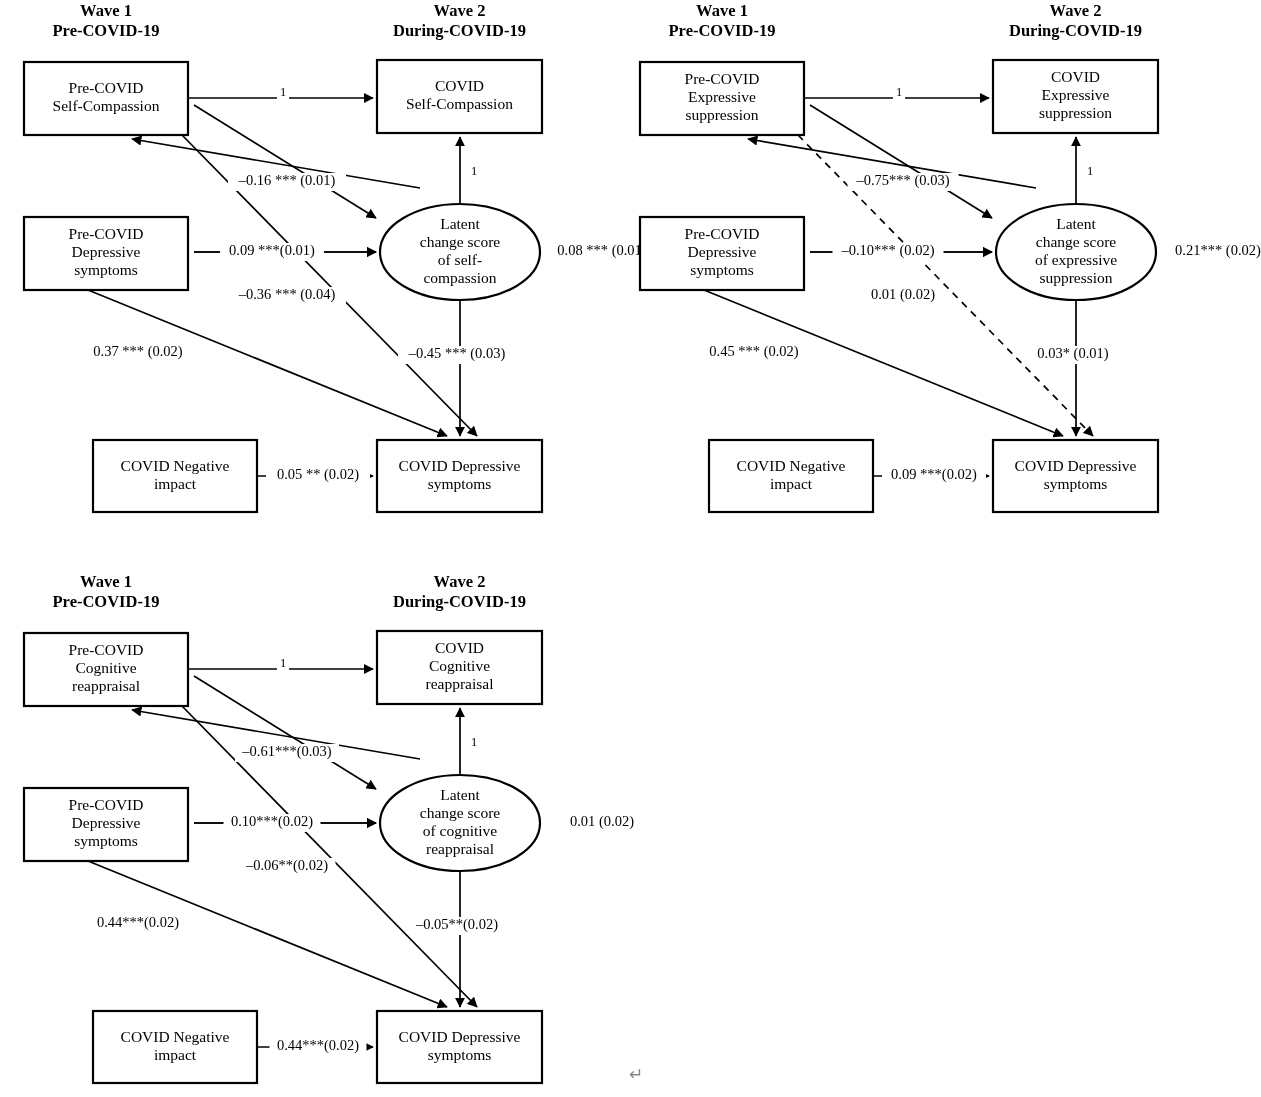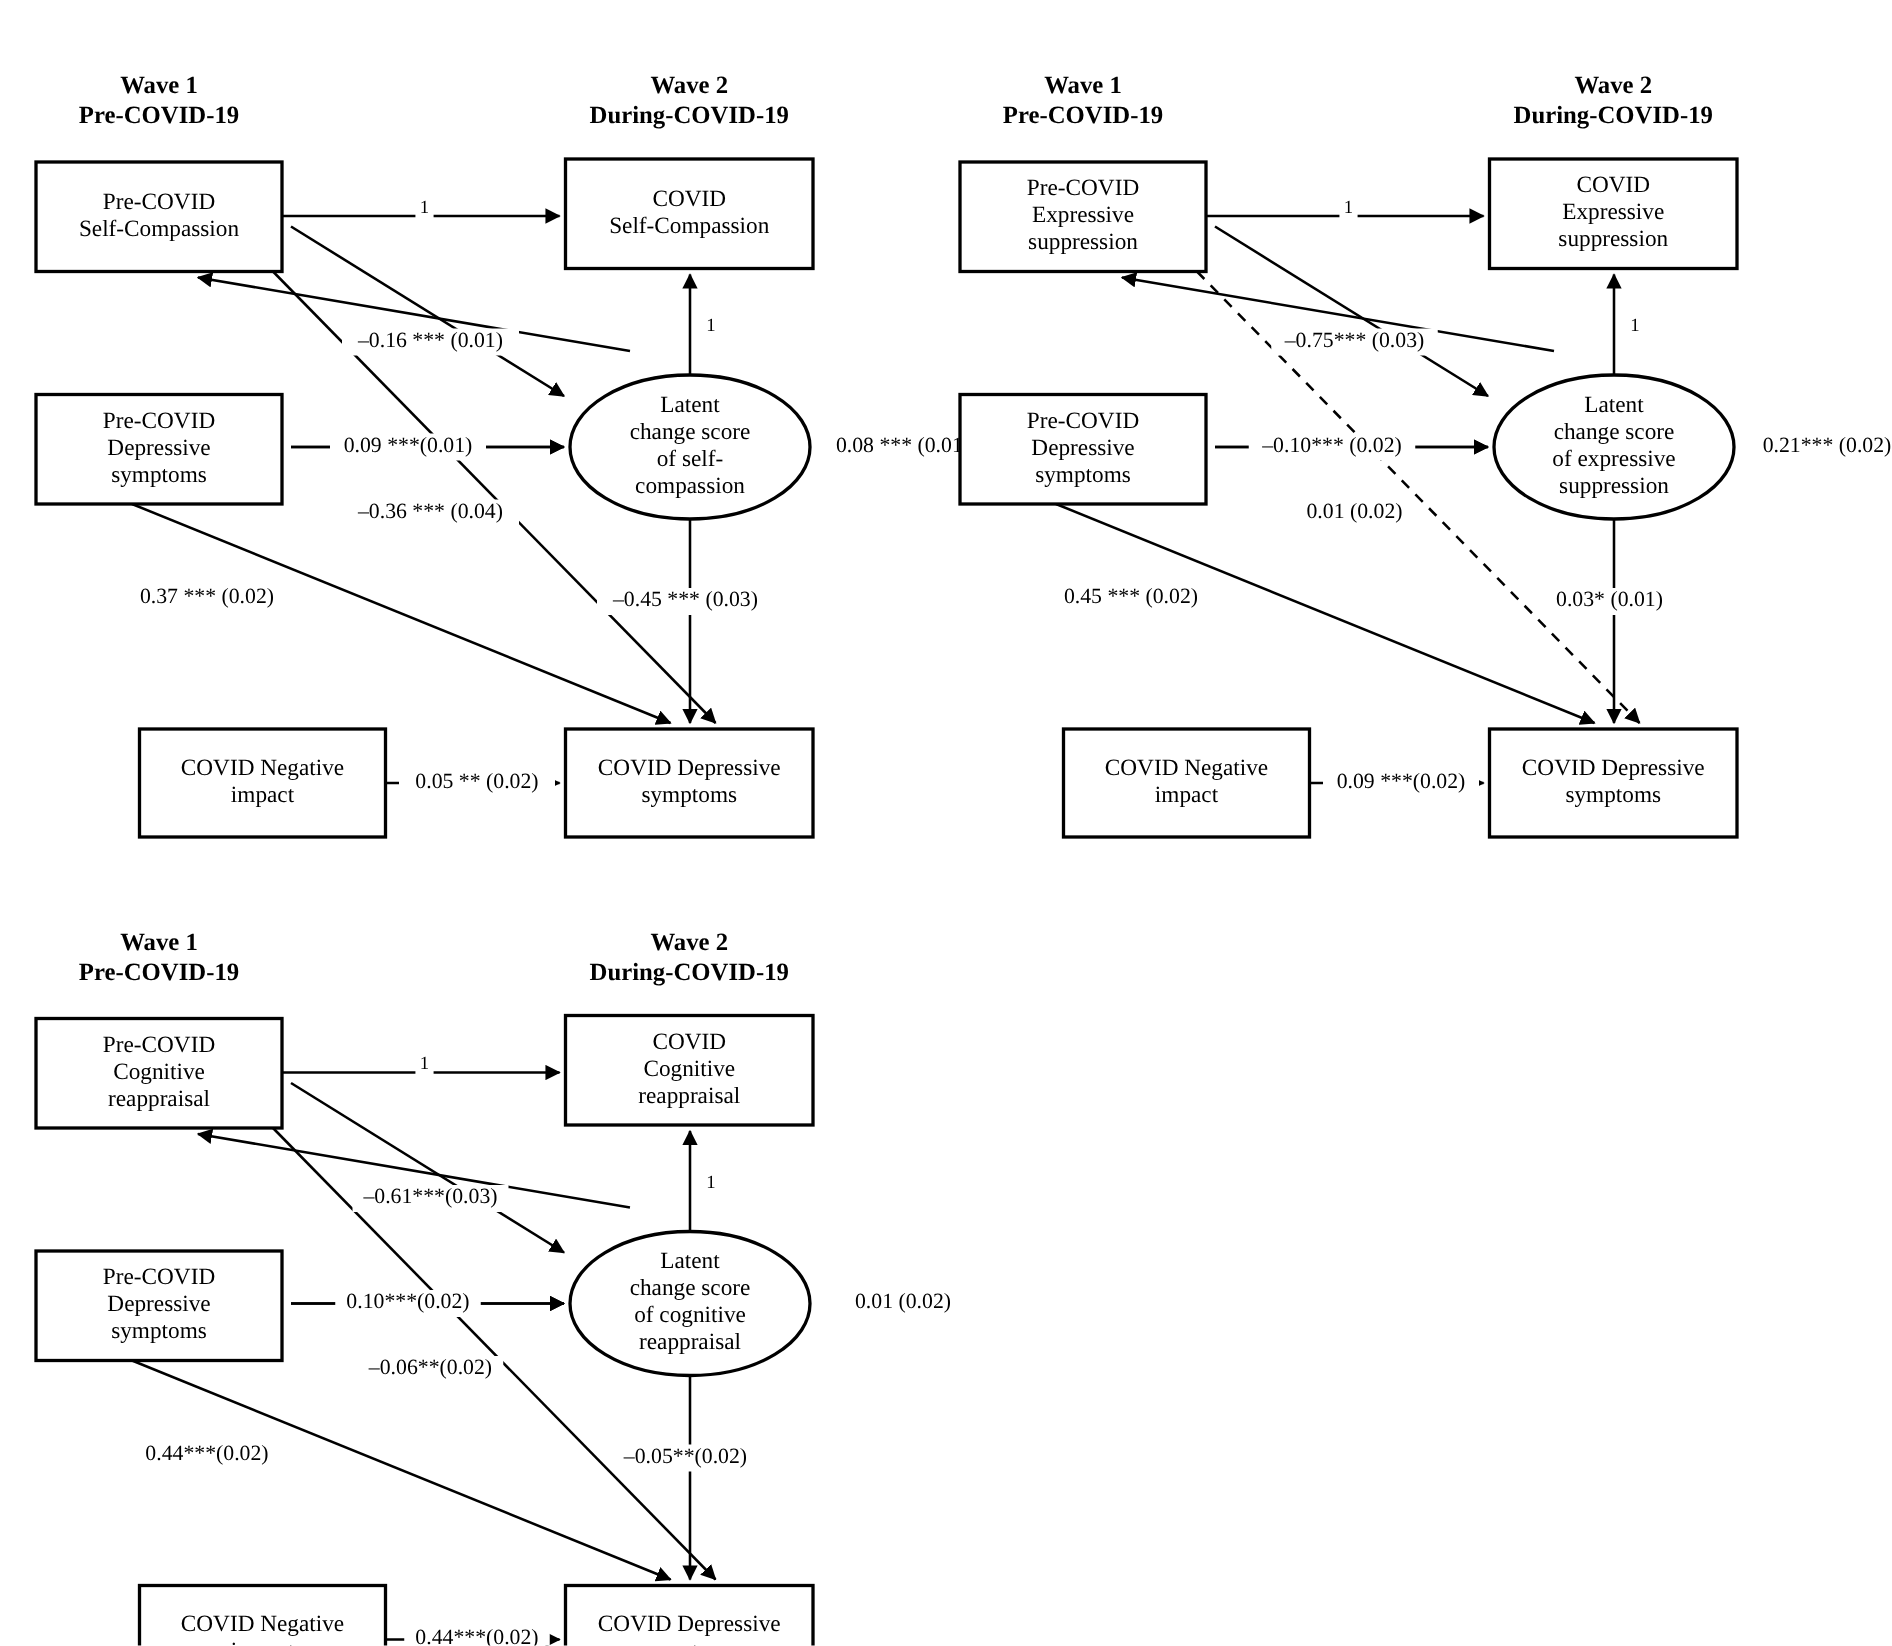--- a/index.html
+++ b/index.html
@@ -11,21 +11,20 @@
     width: 1261px;
     height: 1097px;
     position: relative;
     font-family: "Liberation Serif", "DejaVu Serif", serif;
     color: #000000;
     overflow: hidden;
   }
   #diagram-root {
     position: absolute;
     inset: 0;
-    margin-top: 46px;
   }
   svg.panel-svg {
     position: absolute;
     top: 0;
     left: 0;
     width: 1261px;
     height: 1097px;
     overflow: visible;
   }
   .box-rect {

